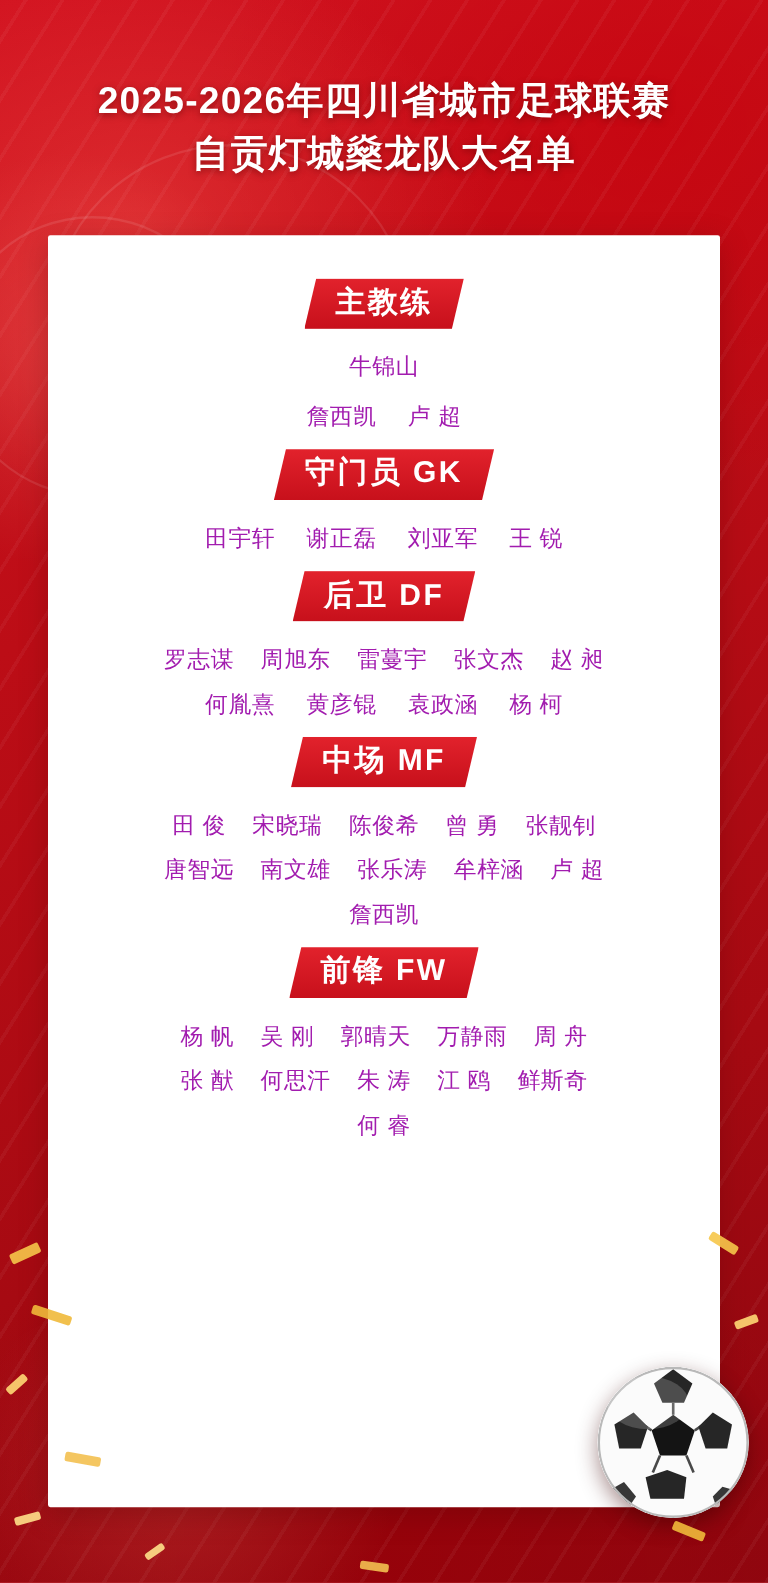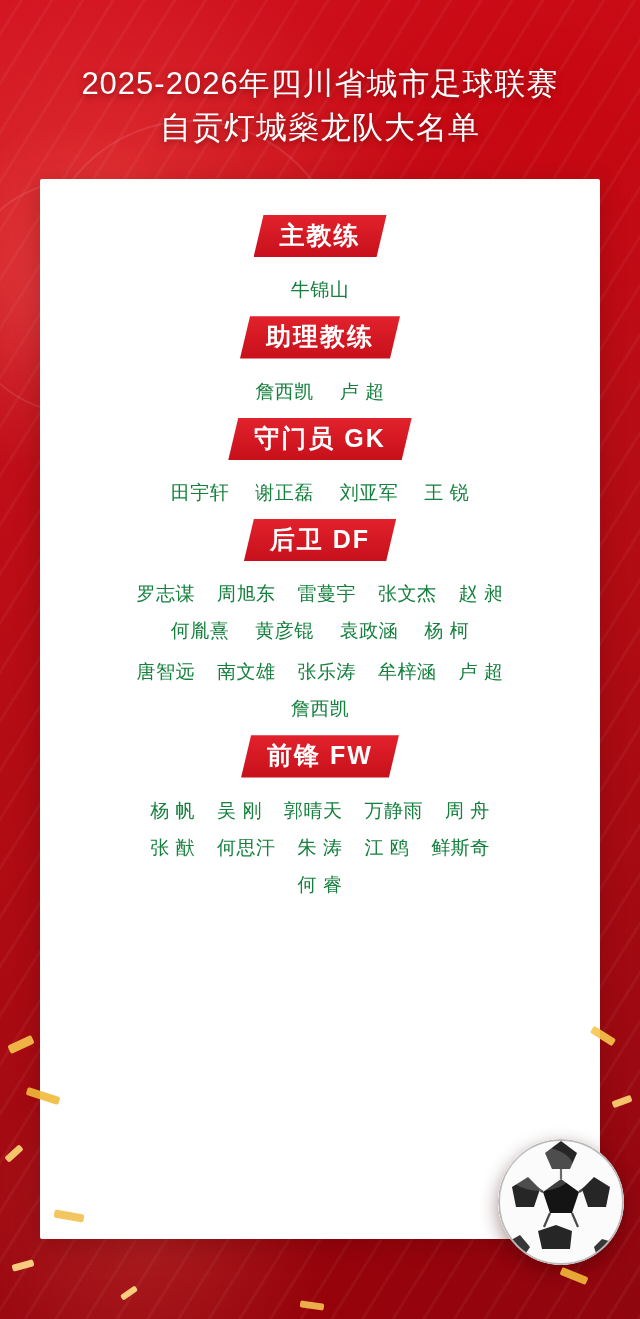--- a/index.html
+++ b/index.html
@@ -69,34 +69,34 @@
   .arc.a2 { left: -40px; top: 180px; width: 230px; height: 230px; }
 
   
   .header {
     position: relative;
     padding: 62px 28px 26px;
     text-align: center;
   }
   .title-line {
     color: #ffffff;
-    font-weight: normal;
+    font-weight: bold;
     font-size: 32px;
     letter-spacing: 1px;
     line-height: 1.42;
     text-shadow: 0 2px 6px rgba(90,0,0,0.55);
     white-space: nowrap;
   }
   .title-line.l1 { font-size: 31px; }
   .title-line.l2 { font-size: 31px; }
 
   
   .card {
     position: relative;
-    margin: 3px 40px 0;
+    margin: 20px 40px 0;
     background: #ffffff;
     border-radius: 2px;
     padding: 28px 22px 60px;
     box-shadow: 0 6px 24px rgba(80,0,0,0.28);
     min-height: 1060px;
     box-sizing: border-box;
   }
   .section {
     margin-bottom: 4px;
   }
@@ -121,21 +121,21 @@
     text-align: center;
     color: #1b1b1b;
   }
   .name-row {
     display: flex;
     justify-content: center;
     align-items: baseline;
     gap: 26px;
     font-size: 19px;
     line-height: 1.95;
-    color: #15803d;
+    color: #a21caf;
     letter-spacing: 0.5px;
     flex-wrap: nowrap;
   }
   .name-row.single {
     gap: 0;
   }
   .name {
     white-space: nowrap;
   }
   .row-wide {
@@ -194,23 +194,20 @@
           <div class="sect-head">
             <div class="badge">主教练</div>
           </div>
           <div class="names">
             <div class="name-row single">
               <span class="name">牛锦山</span>
             </div>
           </div>
         </div>
         <div class="section">
-          <div class="sect-head">
-            <div class="badge">助理教练</div>
-          </div>
           <div class="names">
             <div class="name-row">
               <span class="name">詹西凯</span>
               <span class="name">卢 超</span>
             </div>
           </div>
         </div>
         <div class="section">
           <div class="sect-head">
             <div class="badge">守门员 GK</div>
@@ -238,21 +235,31 @@
             </div>
             <div class="name-row">
               <span class="name">何胤熹</span>
               <span class="name">黄彦锟</span>
               <span class="name">袁政涵</span>
               <span class="name">杨 柯</span>
             </div>
           </div>
         </div>
         <div class="section">
-          <div class="names">
+          <div class="sect-head">
+            <div class="badge">中场 MF</div>
+          </div>
+          <div class="names">
+            <div class="name-row row-wide">
+              <span class="name">田 俊</span>
+              <span class="name">宋晓瑞</span>
+              <span class="name">陈俊希</span>
+              <span class="name">曾 勇</span>
+              <span class="name">张靓钊</span>
+            </div>
             <div class="name-row row-wide">
               <span class="name">唐智远</span>
               <span class="name">南文雄</span>
               <span class="name">张乐涛</span>
               <span class="name">牟梓涵</span>
               <span class="name">卢 超</span>
             </div>
             <div class="name-row single">
               <span class="name">詹西凯</span>
             </div>

